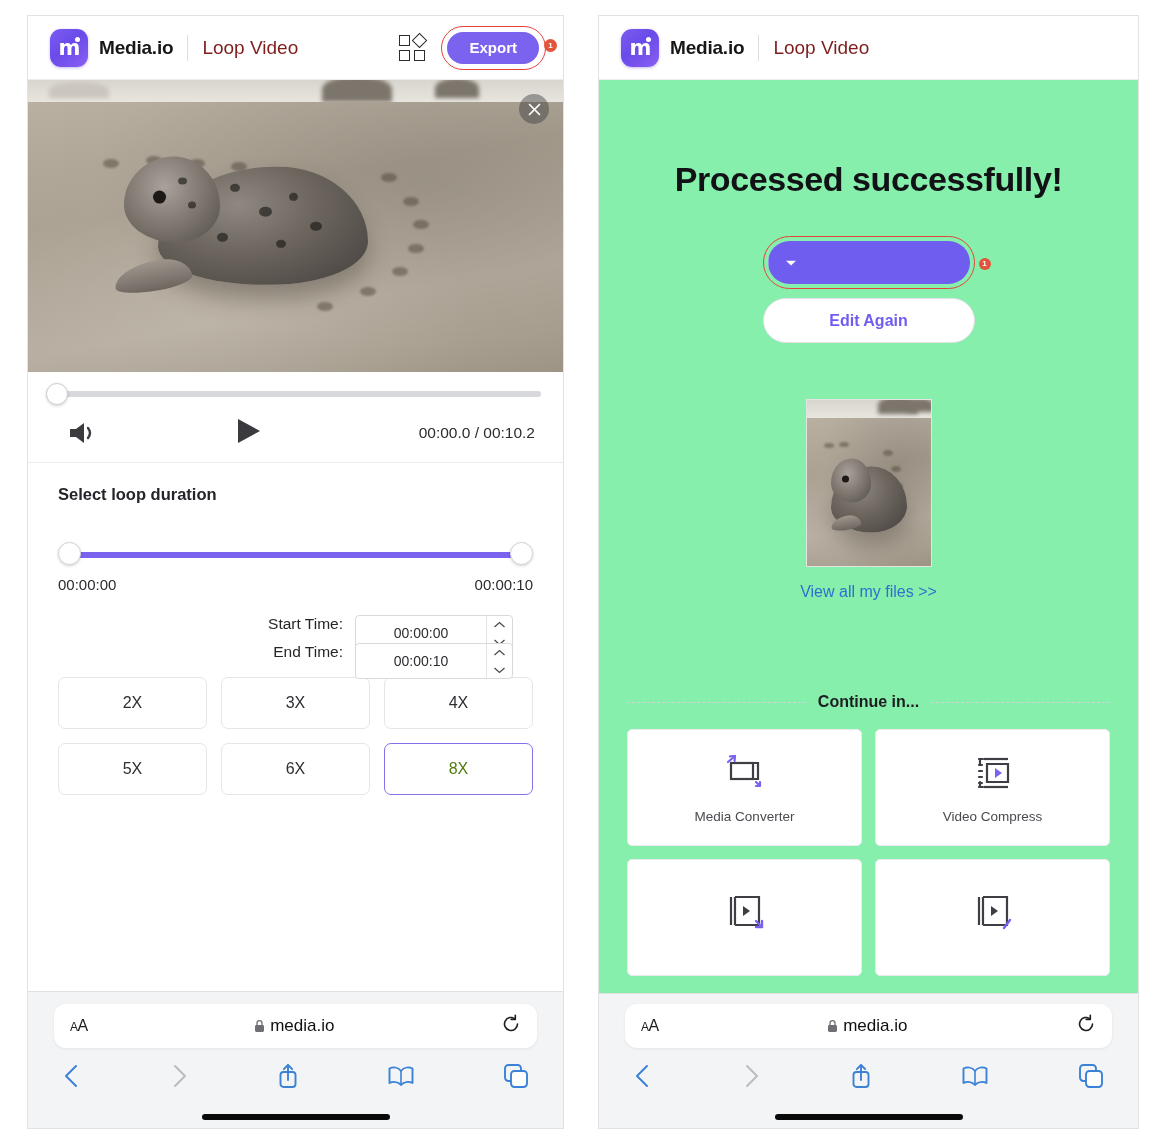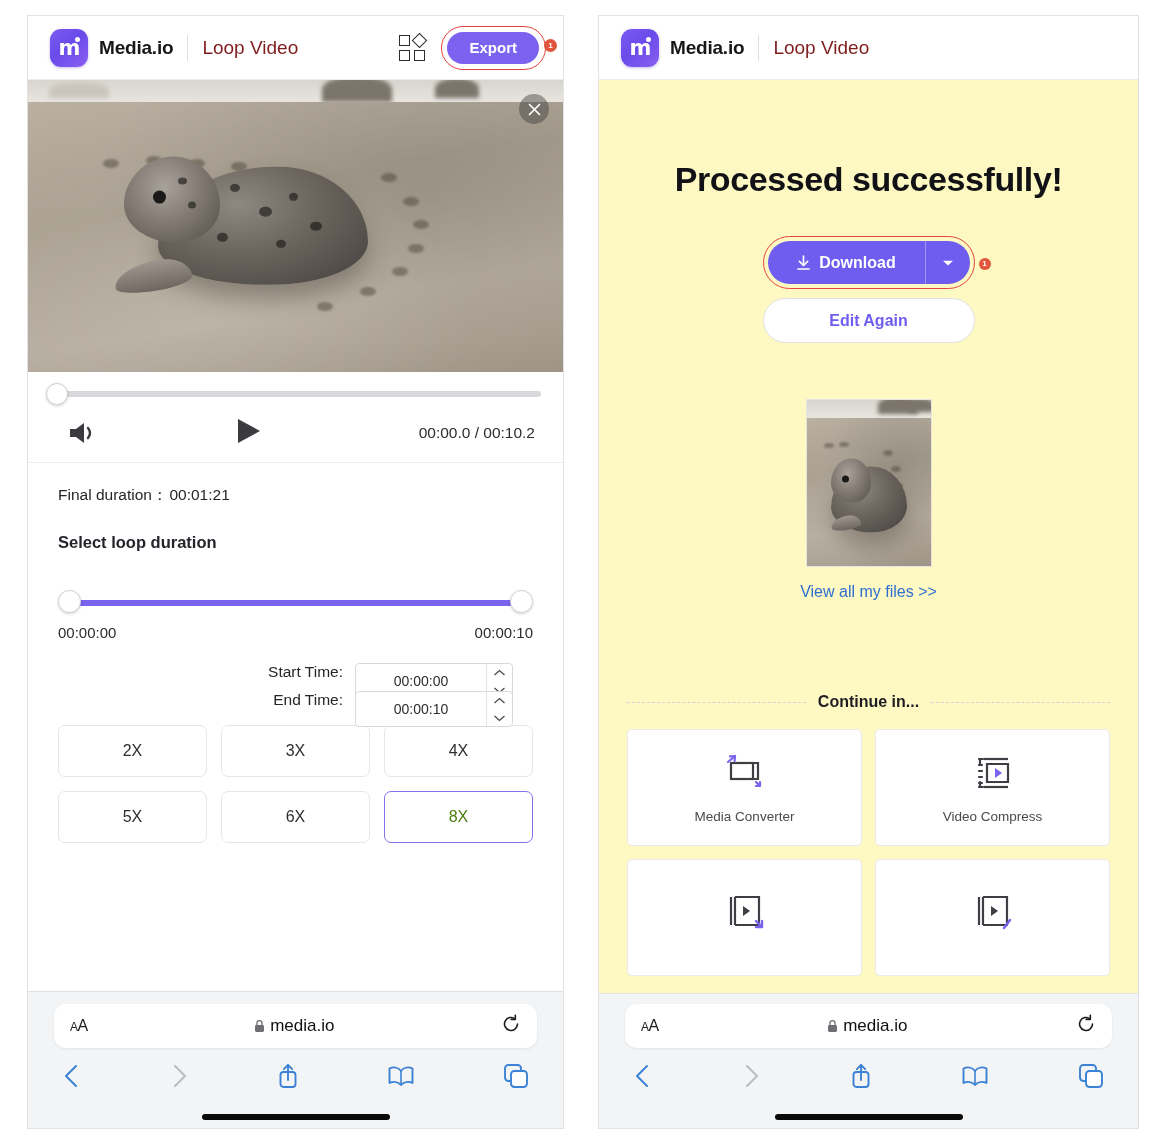--- a/index.html
+++ b/index.html
@@ -222,21 +222,21 @@
   }
   .loop-btn {
     height: 52px; border: 1px solid #e6e6ea; border-radius: 7px;
     background:#fff; font-size: 16px; color:#2e2e33; cursor:pointer;
     display:flex; align-items:center; justify-content:center;
     font-family:"Liberation Sans", sans-serif;
   }
   .loop-btn.selected { border: 1.8px solid #8372ea; color:#4d7c0f; }
 
   
-  .success-area { padding: 0 28px; background:#fef9c3; flex:1 1 auto; overflow:hidden; }
+  .success-area { padding: 0 28px; background:#86efac; flex:1 1 auto; overflow:hidden; }
   .success-title {
     text-align:center; font-size: 34px; font-weight: 700; color:#121216;
     margin-top: 80px; letter-spacing: -.4px;
   }
   .dl-wrap { position:relative; width: 212px; margin: 37px auto 0 auto; padding: 5px; }
   .dl-ring {
     position:absolute; inset:0; border: 1.6px solid #e4433c; border-radius: 28px;
     pointer-events:none;
   }
   .dl-btn {
@@ -409,23 +409,20 @@
           <svg width="26" height="28" viewBox="0 0 26 28" aria-hidden="true">
             <path d="M2 2 L24 14 L2 26 Z" fill="#3a3a3f"></path>
           </svg>
         </div>
         <div class="time-text">00:00.0 / 00:10.2</div>
       </div>
     </div>
     <div class="ctl-divider"></div>
 
     <div class="settings">
-      <div class="final-dur">
-        <span>Final duration：</span><span class="val">00:01:21</span>
-      </div>
 
       <div class="sec-title">Select loop duration</div>
 
       <div class="range-wrap">
         <div class="range-track"></div>
         <div class="range-knob left"></div>
         <div class="range-knob right"></div>
       </div>
       <div class="range-labels">
         <span>00:00:00</span>
@@ -548,28 +545,20 @@
       <div class="brand-sep"></div>
       <div class="page-title-txt">Loop Video</div>
     </div>
 
     <div class="success-area">
       <div class="success-title">Processed successfully!</div>
 
       <div class="dl-wrap">
         <div class="dl-ring"></div>
         <div class="dl-btn">
-          <div class="dl-main">
-            <svg width="15" height="16" viewBox="0 0 15 16" aria-hidden="true">
-              <path d="M7.5 1 V10" stroke="#ffffff" stroke-width="1.7" stroke-linecap="round"></path>
-              <path d="M3.4 6.4 L7.5 10.5 L11.6 6.4" stroke="#ffffff" stroke-width="1.7" fill="none" stroke-linecap="round" stroke-linejoin="round"></path>
-              <path d="M2 14 H13" stroke="#ffffff" stroke-width="1.7" stroke-linecap="round"></path>
-            </svg>
-            <span>Download</span>
-          </div>
           <div class="dl-split"></div>
           <div class="dl-caret">
             <svg width="12" height="8" viewBox="0 0 12 8" aria-hidden="true">
               <path d="M1 1.8 L6 6.4 L11 1.8" fill="#ffffff"></path>
             </svg>
           </div>
         </div>
         <div class="dl-badge">1</div>
       </div>
 

